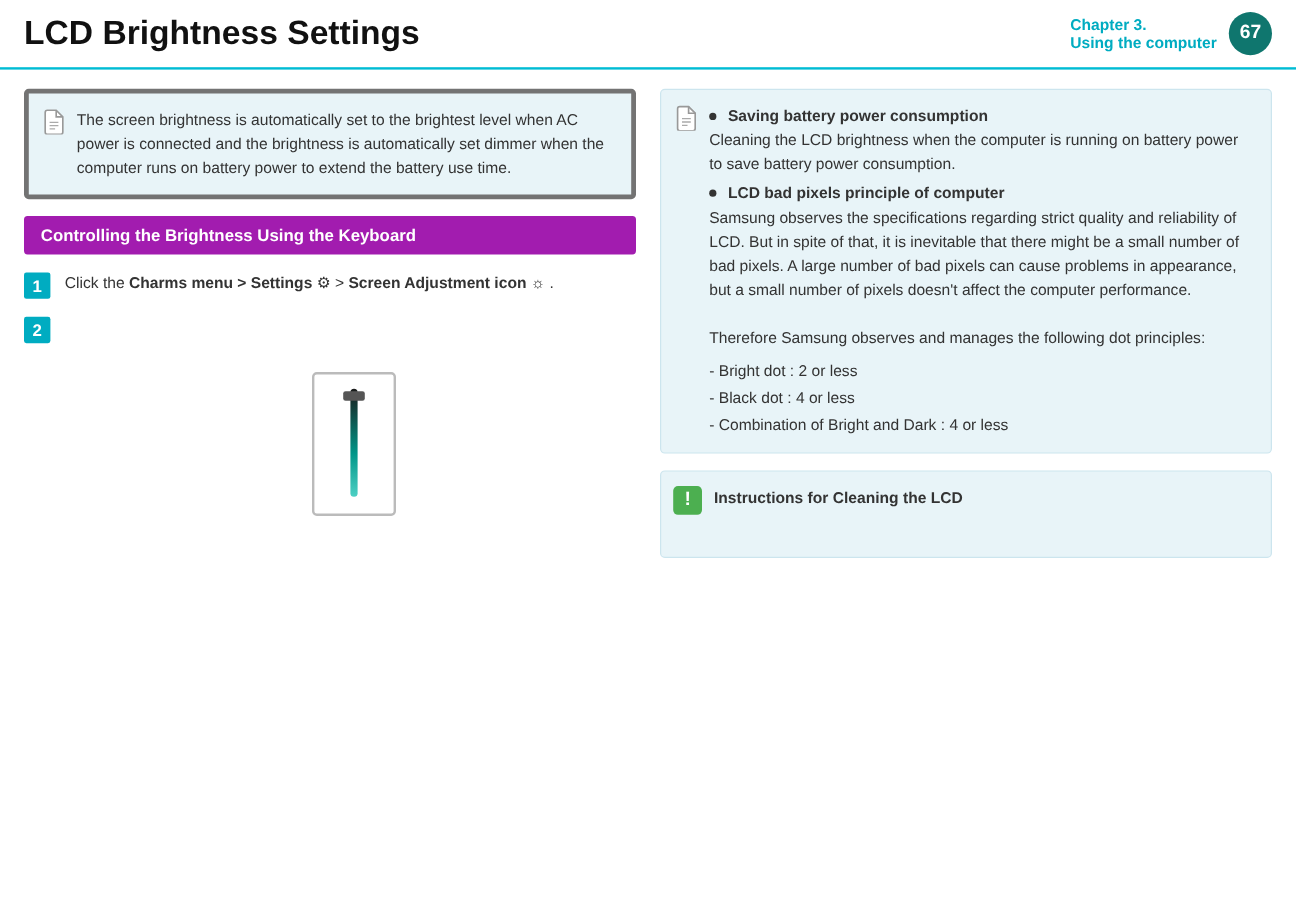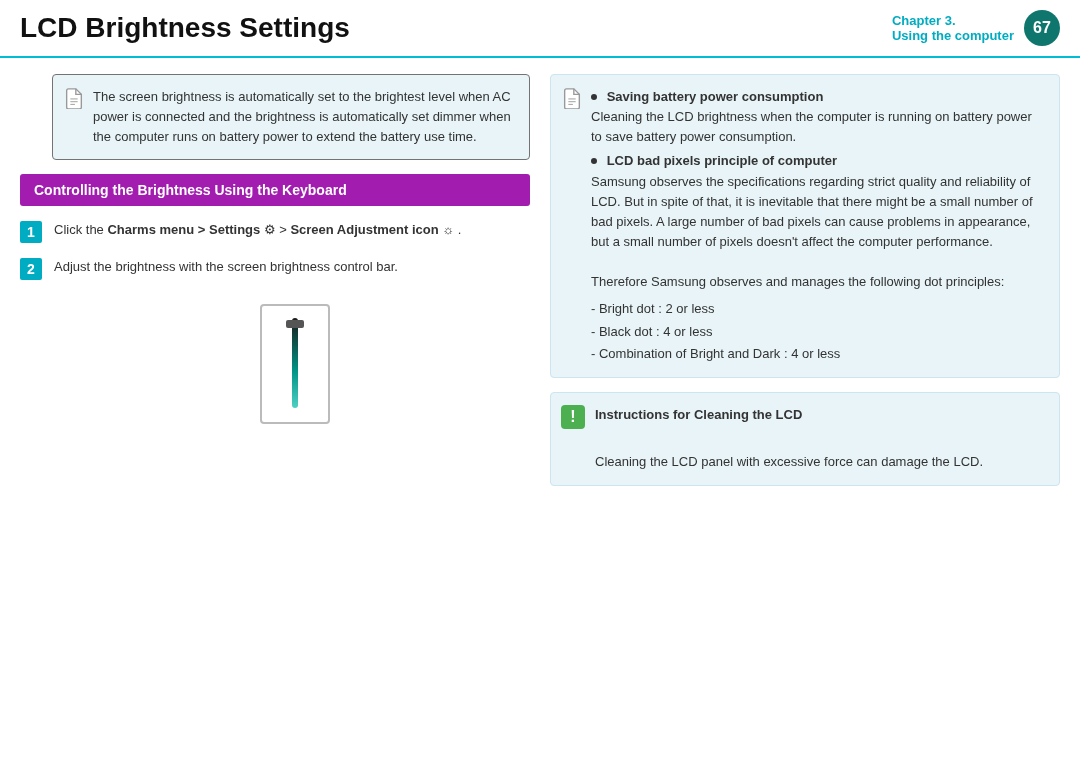--- a/index.html
+++ b/index.html
@@ -71,28 +71,27 @@
     .right-col {
       flex: 1;
       display: flex;
       flex-direction: column;
       gap: 14px;
     }
 
     
     .note-box {
       background: #e8f4f8;
-      border: 1px solid #737373;
+      border: 4px solid #737373;
       border-radius: 4px;
       padding: 12px 14px 12px 40px;
       position: relative;
       font-size: 13px;
       line-height: 1.55;
       color: #333;
-      margin-left: 32px;
     }
     .note-icon {
       position: absolute;
       left: 10px;
       top: 12px;
       width: 22px;
       height: 22px;
     }
 
     
@@ -281,23 +280,20 @@
 
     <div class="step">
       <div class="step-number">1</div>
       <div class="step-content">
         <span>Click the </span><b>Charms menu &gt; Settings</b><span> ⚙</span><span> &gt; </span><b>Screen Adjustment icon</b><span> ☼</span><span> .</span>
       </div>
     </div>
 
     <div class="step">
       <div class="step-number">2</div>
-      <div class="step-content">
-        <span>Adjust the brightness with the screen brightness control bar.</span>
-      </div>
     </div>
 
     <div class="slider-container">
       <div class="slider-img">
         <div class="slider-track"></div>
         <div class="slider-thumb"></div>
       </div>
     </div>
 
   </div>
@@ -329,18 +325,17 @@
           <div>- Black dot  : 4 or less</div>
           <div>- Combination of Bright and Dark : 4 or less</div>
         </div>
       </div>
     </div>
 
     <div class="warning-box">
       <div class="warning-icon">!</div>
       <div class="warning-title">Instructions for Cleaning the LCD</div>
       <br>
-      <p>Cleaning the LCD panel with excessive force can damage the LCD.</p>
     </div>
 
   </div>
 
 </div>
 
 </body></html>

